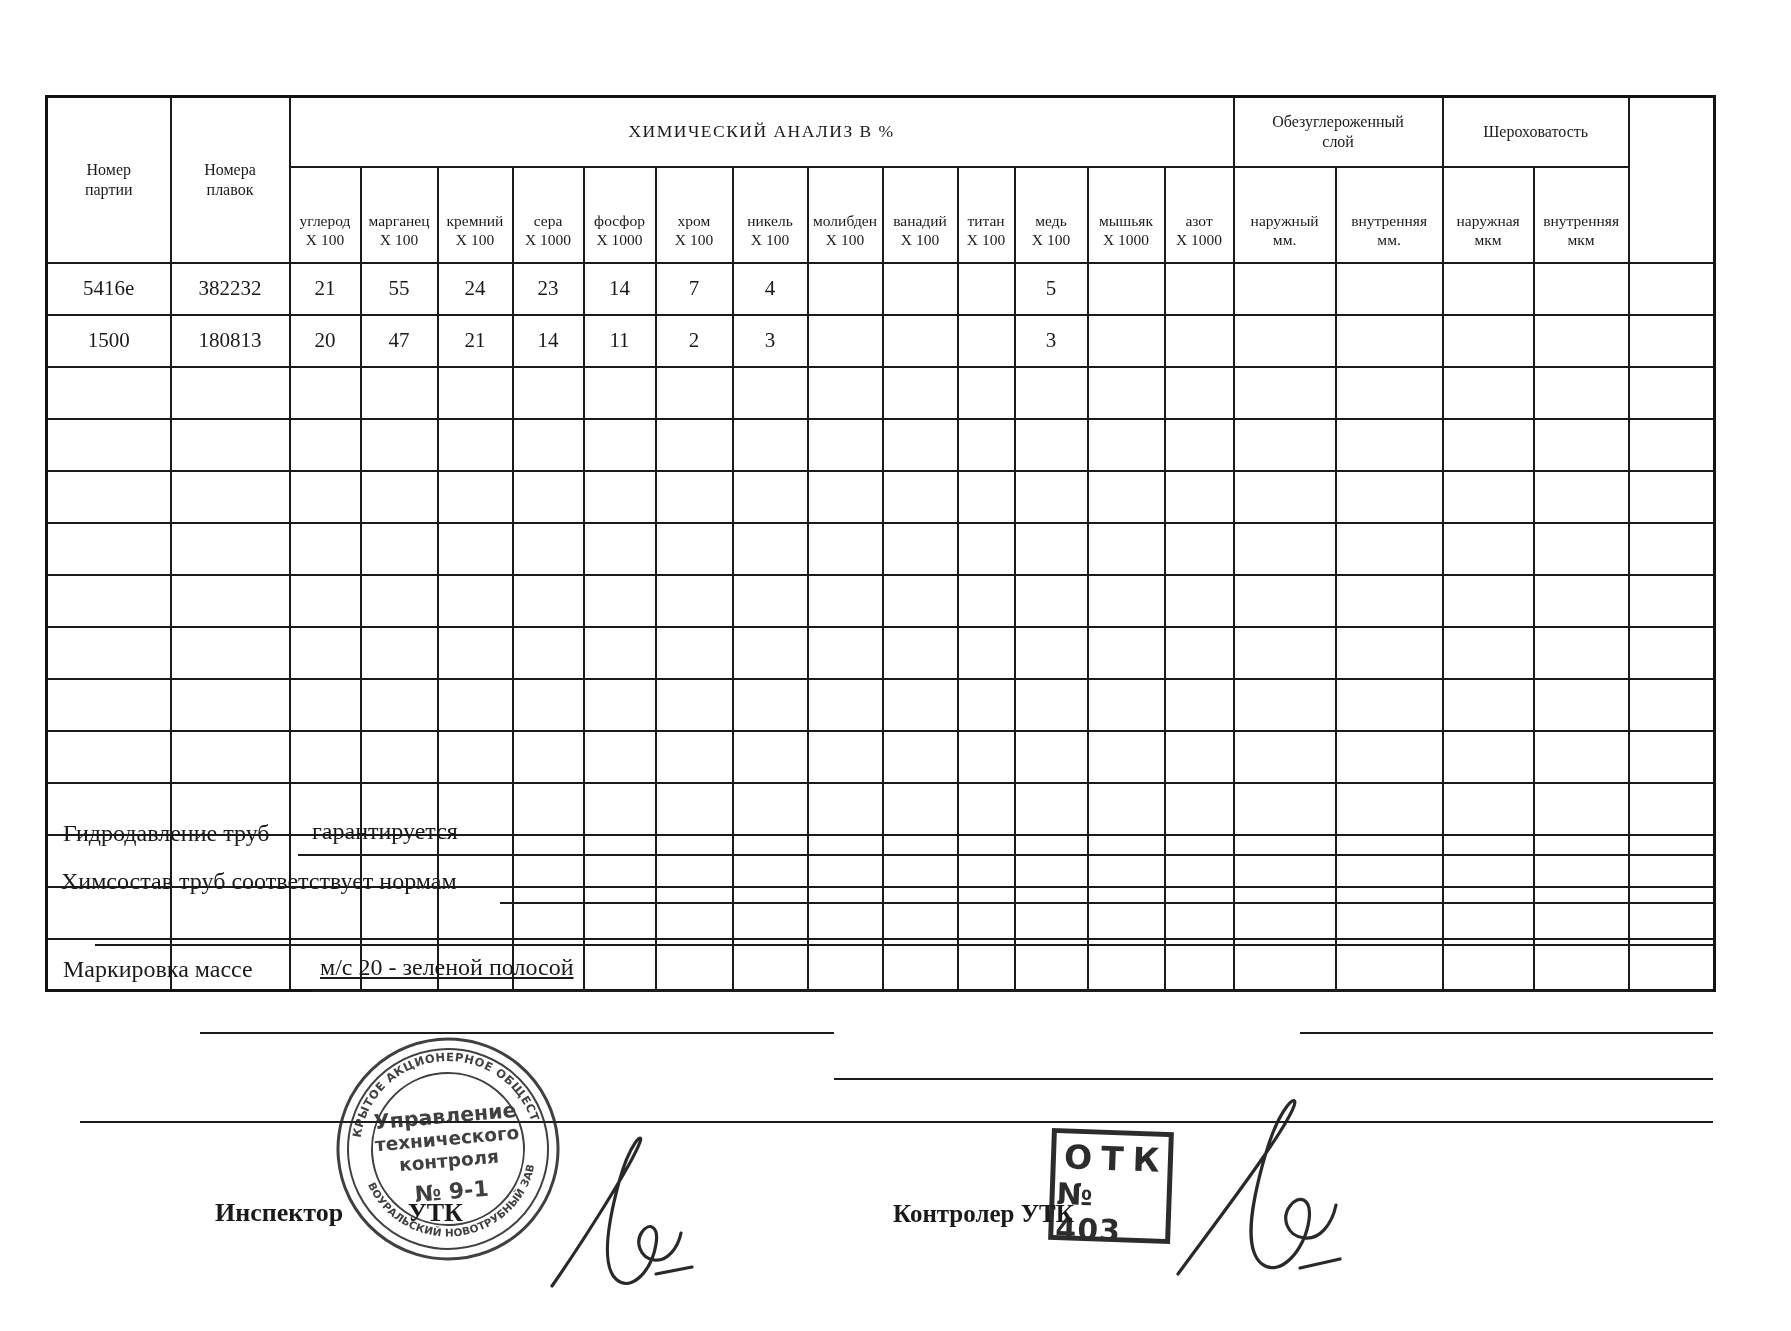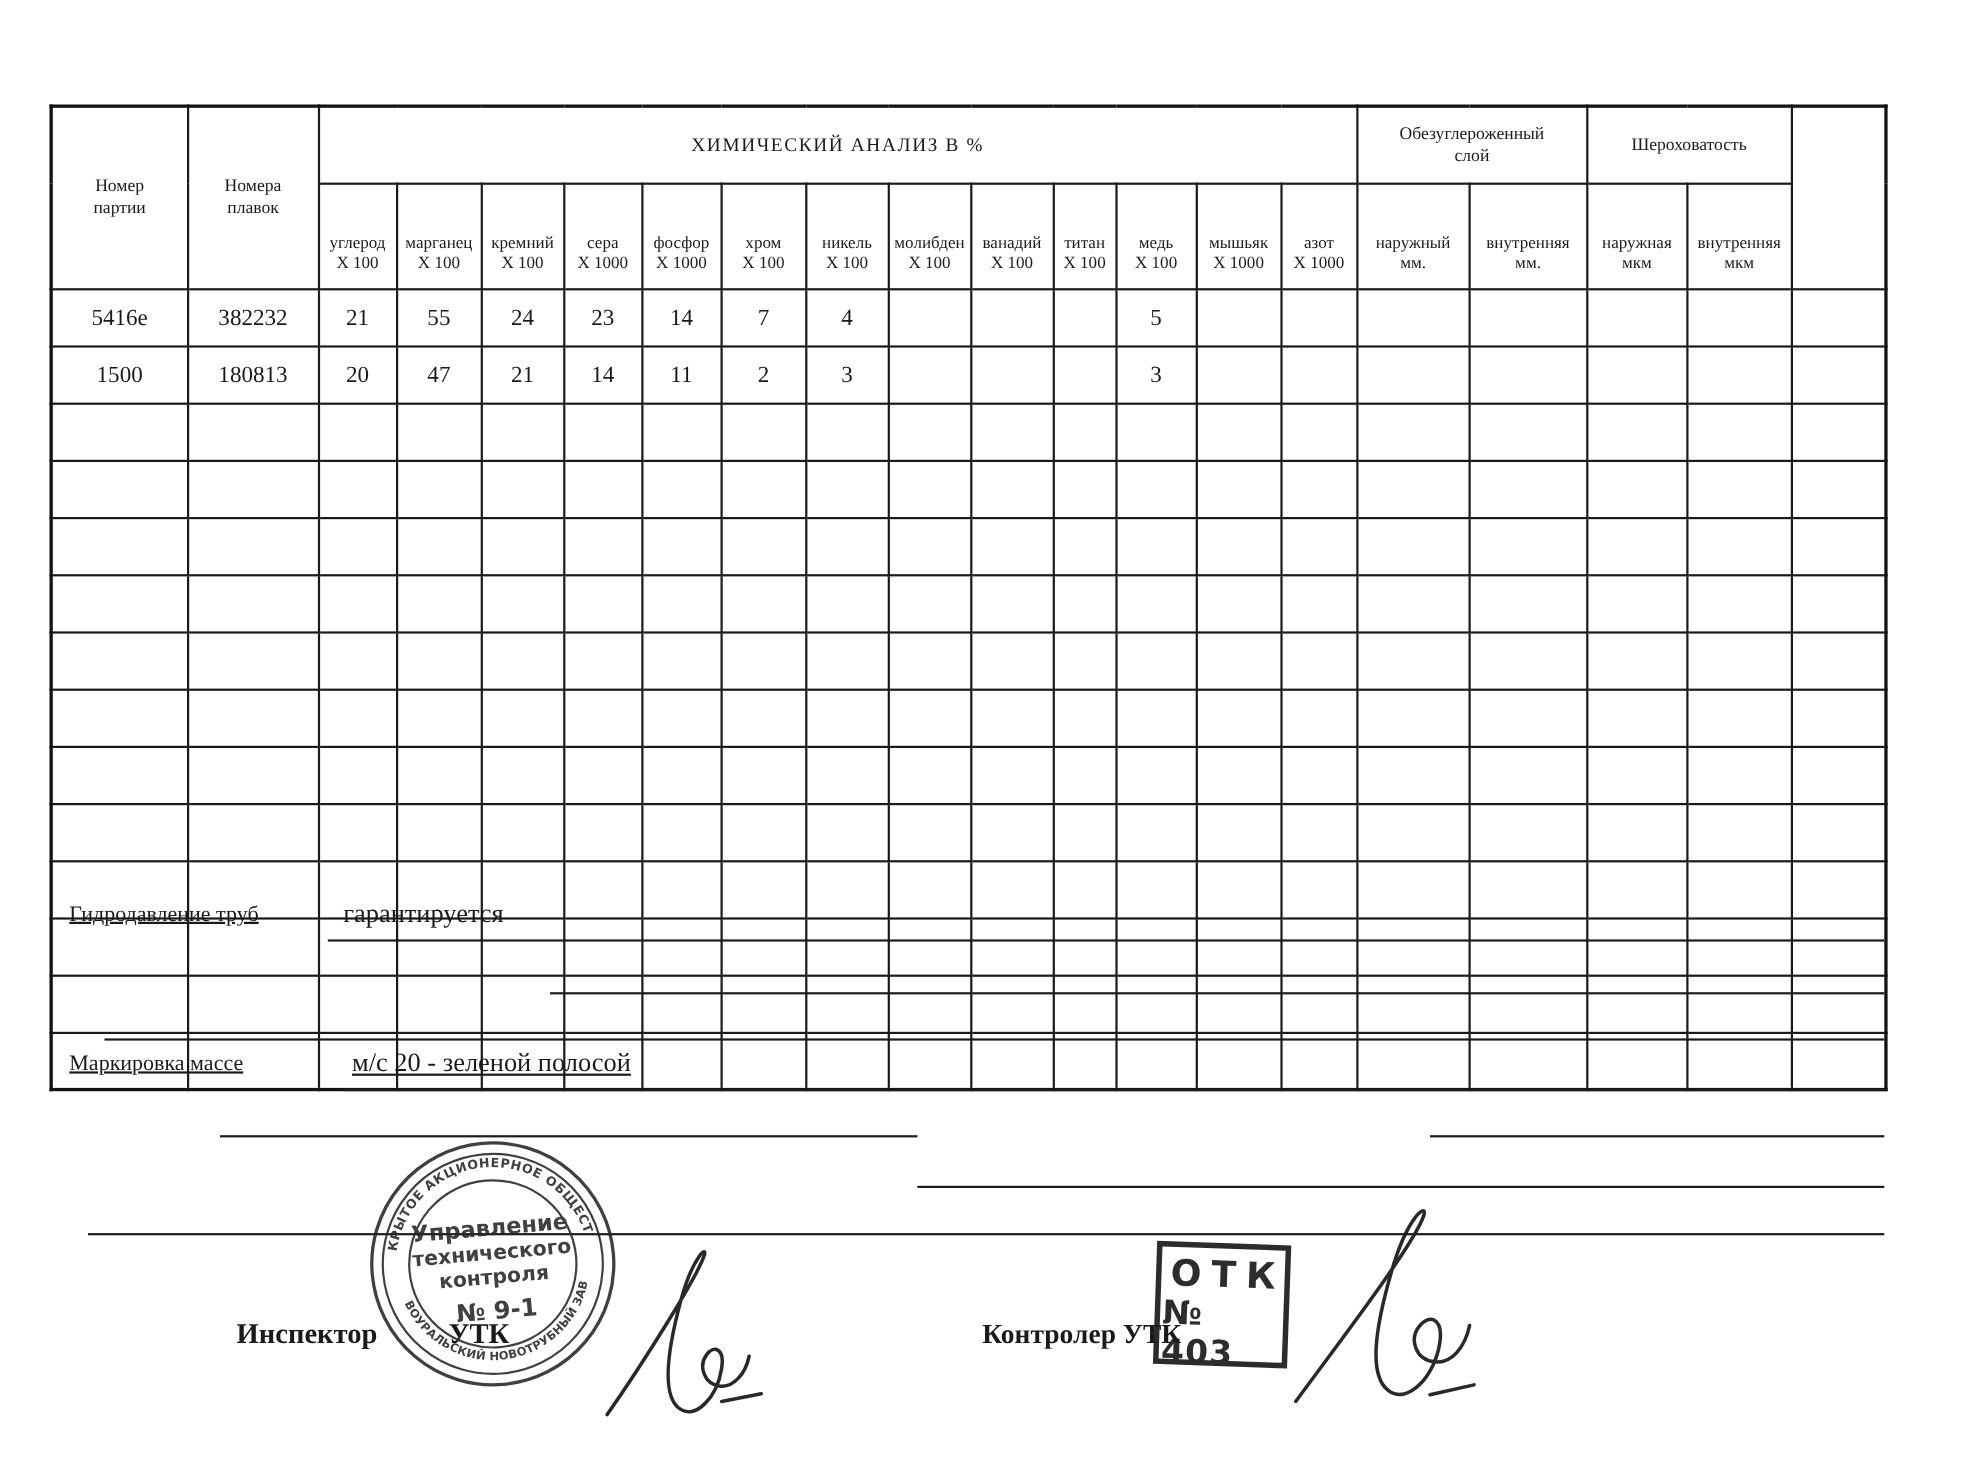--- a/index.html
+++ b/index.html
@@ -29,21 +29,21 @@
   .doc thead tr.grp{height:70px;}
   .doc thead tr.sub{height:96px;}
   .doc thead tr.sub th{vertical-align:bottom;padding-bottom:12px;font-size:15.5px;}
   .doc thead th{font-size:16px;margin-top:21px;}
   .doc th.group-chem{font-size:17.5px;letter-spacing:1.5px;}
   .doc th.corner{font-size:16px;}
   .doc tbody tr{height:52px;}
   .doc tbody td{font-size:21px;}
   
   .abs{position:absolute;}
-  .t-label{font-size:20px;white-space:pre;text-decoration:underline;}
+  .t-label{font-size:24px;white-space:pre;}
   .t-value{font-size:24px;white-space:pre;}
   .rule{position:absolute;height:0;border-top:2px solid #1c1c1c;}
   .shipping{font-size:26px;letter-spacing:0.3px;word-spacing:2px;}
   .sig-label{font-size:26px;font-weight:bold;white-space:pre;}
   .sig-label--inspector{word-spacing:58px;}
   .sig-label--controller{font-size:25px;}
   
   .round-stamp{position:absolute;left:335px;top:1036px;width:226px;height:226px;
     transform:rotate(-5deg);opacity:0.88;}
   .round-stamp text{font-family:"DejaVu Sans", sans-serif;font-weight:bold;fill:#262626;}
@@ -445,20 +445,21 @@
           <td></td>
           <td></td>
         </tr>
       </tbody>
     </table>
 
   <span class="abs t-label" style="left:63px;top:820px;">Гидродавление труб</span>
   <span class="abs t-value" style="left:312px;top:818px;">гарантируется</span>
   <div class="rule" style="left:298px;top:854px;width:1415px;"></div>
 
+  <span class="abs t-label" style="left:61px;top:868px;">Химсостав труб соответствует нормам</span>
   <div class="rule" style="left:500px;top:902px;width:1213px;"></div>
 
   <div class="rule" style="left:95px;top:944px;width:1618px;"></div>
 
   <span class="abs t-label" style="left:63px;top:956px;">Маркировка массе</span>
   <span class="abs t-value" style="left:320px;top:954px;text-decoration:underline;">м/с 20 - зеленой полосой</span>
   <div class="rule" style="left:312px;top:990px;width:1401px;"></div>
 
   <div class="rule" style="left:200px;top:1032px;width:634px;"></div>
   <div class="rule" style="left:1300px;top:1032px;width:413px;"></div>

